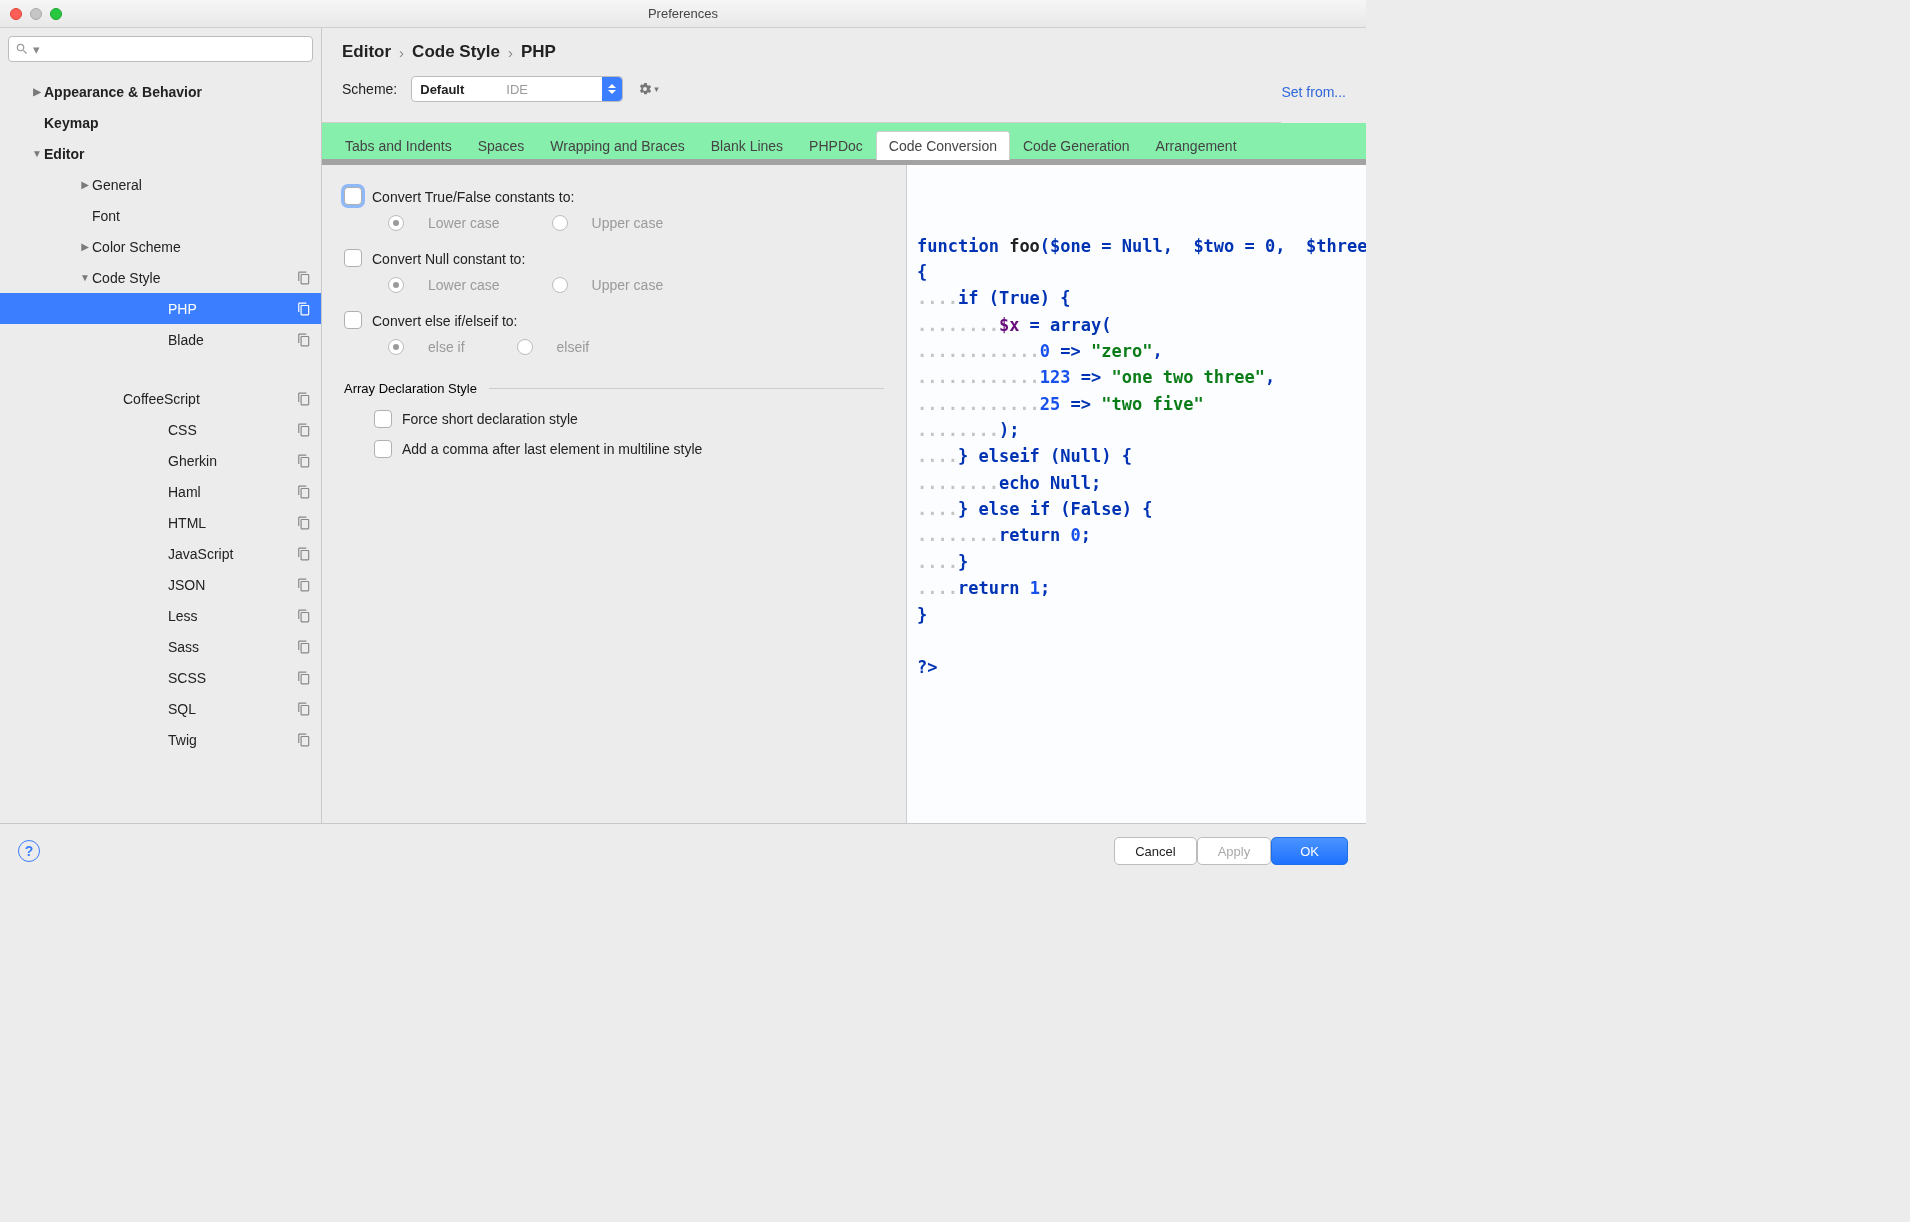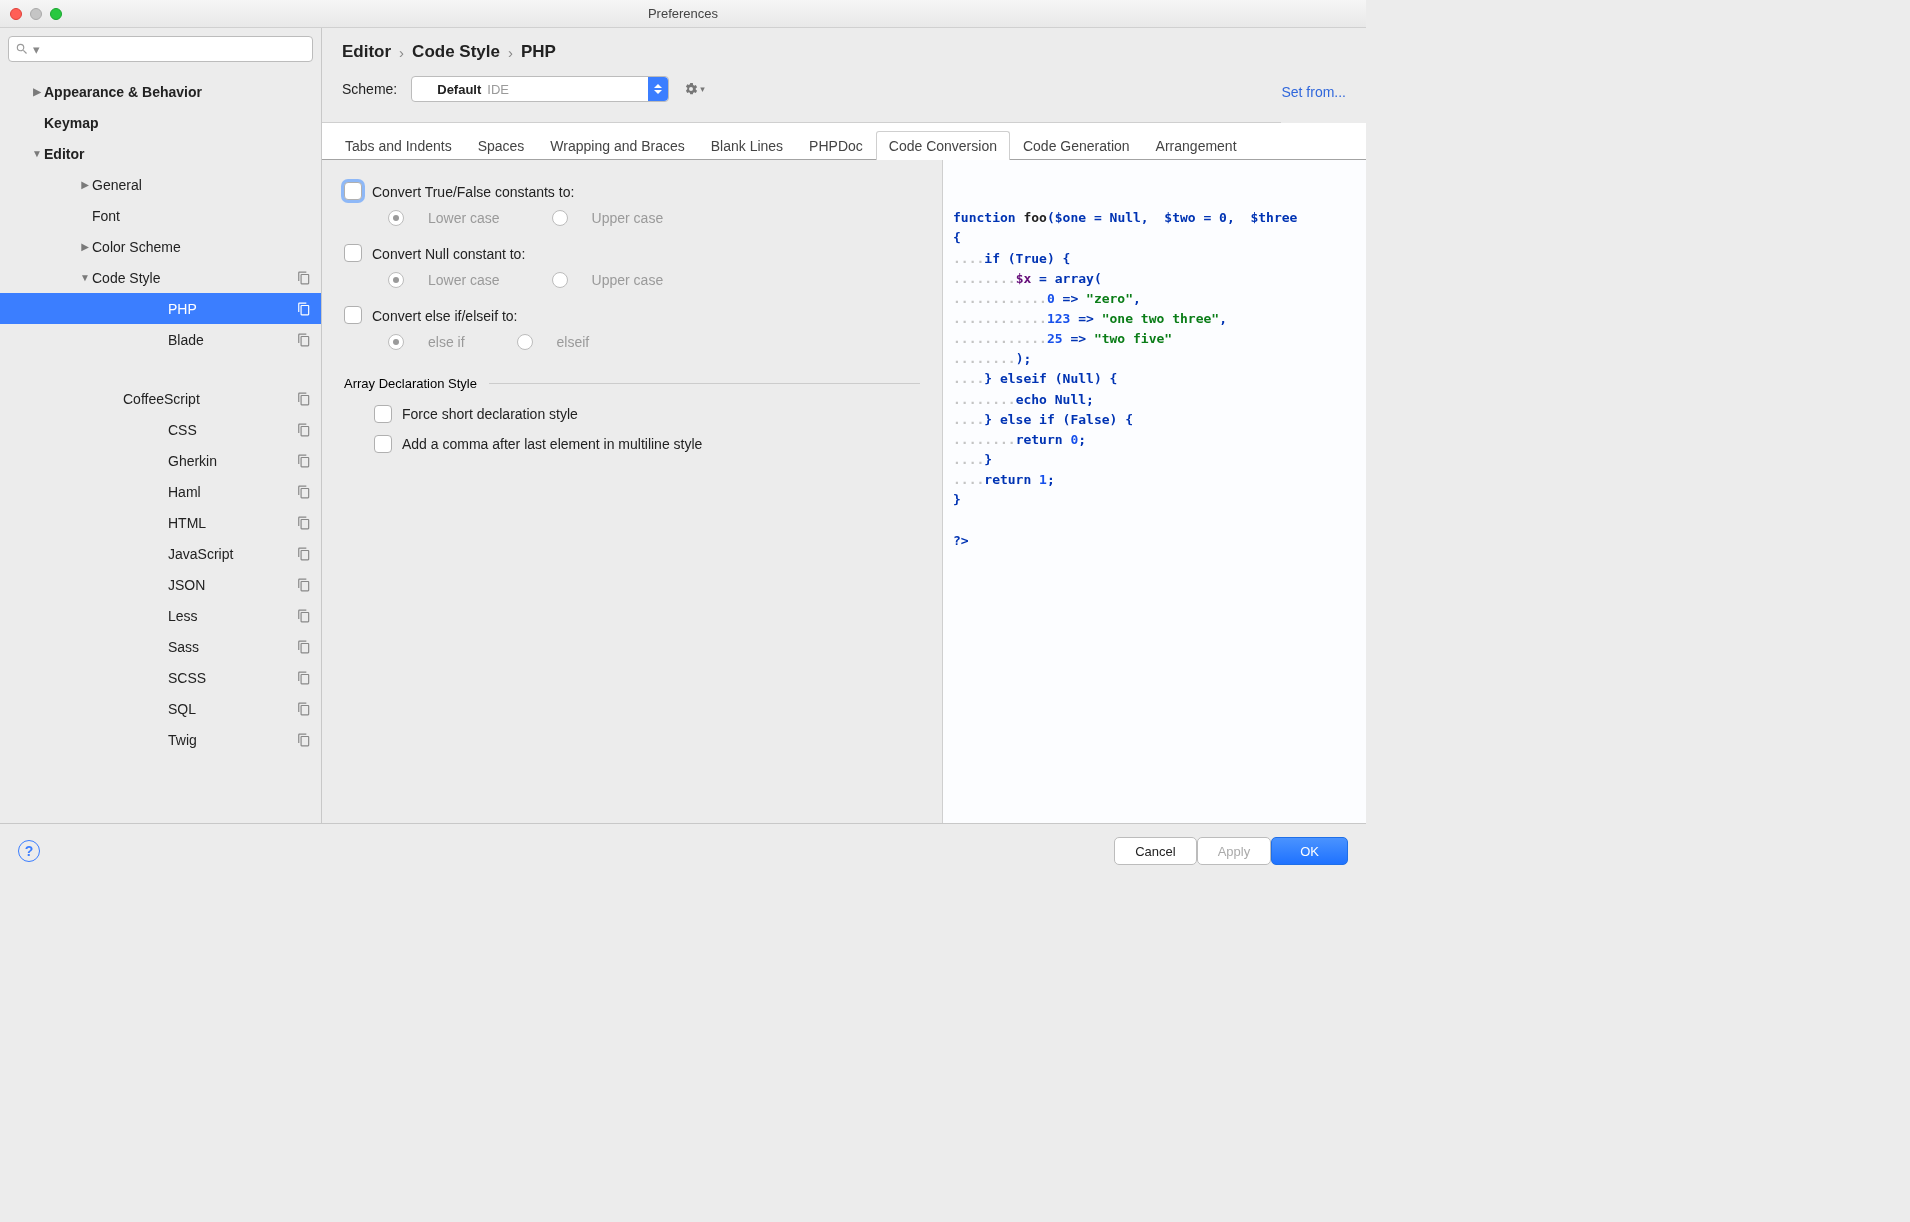--- a/index.html
+++ b/index.html
@@ -27,45 +27,45 @@
 .pad3 { padding-left: 76px; }
 .copy { position: absolute; right: 10px; display: inline-flex; }
 .copy svg { width: 14px; height: 14px; fill: #888; }
 .main { flex: 1; display: flex; flex-direction: column; background: #ececec; }
 .bcwrap { padding: 14px 20px 8px; display: flex; align-items: center; }
 .bcwrap .crumb { font-weight: 600; font-size: 17px; }
 .bcwrap .sep { margin: 0 8px; color: #888; font-size: 15px; }
 .setfrom { margin-left: auto; margin-right: 20px; color: #3067db; font-size: 14px; padding-top: 56px; }
 .schemerow { display: flex; align-items: center; padding: 6px 20px 20px; border-bottom: 1px solid #cfcfcf; }
 .schemerow label { font-size: 14px; margin-right: 14px; }
-.select { background: #fff; border: 1px solid #bcbcbc; border-radius: 4px; height: 26px; display: flex; align-items: center; padding: 0 25px; width: 258px; position: relative; }
+.select { background: #fff; border: 1px solid #bcbcbc; border-radius: 4px; height: 26px; display: flex; align-items: center; padding: 0 8px; width: 212px; position: relative; gap: 36px; }
 .select .main-val { font-weight: 600; }
 .select .sub-val { color: #9a9a9a; margin-left: 6px; }
 .select .caret { position: absolute; right: 0; top: 0; bottom: 0; width: 20px; background: #3b7eff; border-radius: 0 4px 4px 0; display: flex; flex-direction: column; justify-content: center; align-items: center; }
 .select .caret::before, .select .caret::after { content: ""; width: 0; height: 0; border-left: 4px solid transparent; border-right: 4px solid transparent; }
 .select .caret::before { border-bottom: 4px solid #fff; margin-bottom: 2px; }
 .select .caret::after { border-top: 4px solid #fff; }
 .gear { margin-left: 14px; display: inline-flex; align-items: center; color: #777; }
 .gear svg { width: 16px; height: 16px; fill: #777; }
-.tabs { display: flex; padding: 8px 10px 0; border-bottom: 1px solid #a3a3a3; background: #ffffff; }
+.tabs { display: flex; padding: 8px 10px 0; border-bottom: 6px solid #a3a3a3; background: #86efac; }
 .tab { padding: 6px 12px; font-size: 14px; color: #444; cursor: default; border: 1px solid transparent; border-bottom: none; margin-bottom: -1px; }
 .tab.active { background: #fff; border-color: #cfcfcf; border-radius: 3px 3px 0 0; }
 .editor-body { display: flex; flex: 1; background: #ececec; }
 .form { flex: 1; padding: 16px 22px; font-size: 14px; }
 .form-row { display: flex; align-items: flex-end; padding: 6px 0; }
 .chk { width: 18px; height: 18px; border: 1px solid #b0b0b0; border-radius: 4px; background: #fff; margin-right: 10px; display: inline-block; }
 .chk.focus { box-shadow: 0 0 0 3px rgba(80,150,255,0.6); }
 .radiorow { padding: 4px 0 12px 44px; display: flex; gap: 52px; color: #9a9a9a; }
 .radio { display: inline-flex; align-items: center; gap: 24px; }
 .rb { width: 16px; height: 16px; border: 1px solid #bcbcbc; border-radius: 50%; background: #fff; display: inline-flex; align-items: center; justify-content: center; }
 .rb.on::after { content: ""; width: 6px; height: 6px; background: #9a9a9a; border-radius: 50%; }
 .section-label { color: #000000; font-size: 13px; margin: 14px 0 8px; display: flex; align-items: center; }
 .section-label::after { content: ""; flex: 1; height: 1px; background: #ccc; margin-left: 12px; }
 .chkrow { display: flex; align-items: center; padding: 6px 0 6px 30px; }
-.preview { width: 424px; background: #fcfdff; border-left: 1px solid #cfcfcf; font-family: "Menlo", monospace; font-size: 13px; line-height: 1.55; padding: 8px 10px; white-space: pre; overflow: hidden; color: #222; }
+.preview { width: 460px; background: #fcfdff; border-left: 1px solid #cfcfcf; font-family: "Menlo", monospace; font-size: 17px; line-height: 1.55; padding: 15px 10px; white-space: pre; overflow: hidden; color: #222; }
 .kw { color: #0033b3; font-weight: 600; }
 .fn { color: #222; }
 .num { color: #1750eb; }
 .str { color: #0b7d18; font-weight: 600; }
 .var { color: #660e7a; }
 .dots { color: #c4c4c4; }
 .tag { color: #0033b3; font-weight: 600; }
 .footer { height: 55px; border-top: 1px solid #c8c8c8; display: flex; align-items: center; padding: 0 18px; background: #ececec; }
 .help { width: 22px; height: 22px; border: 1.5px solid #3b7eff; color: #3b7eff; border-radius: 50%; display: flex; align-items: center; justify-content: center; font-size: 14px; font-weight: 600; }
 .btns { margin-left: auto; display: flex; }

